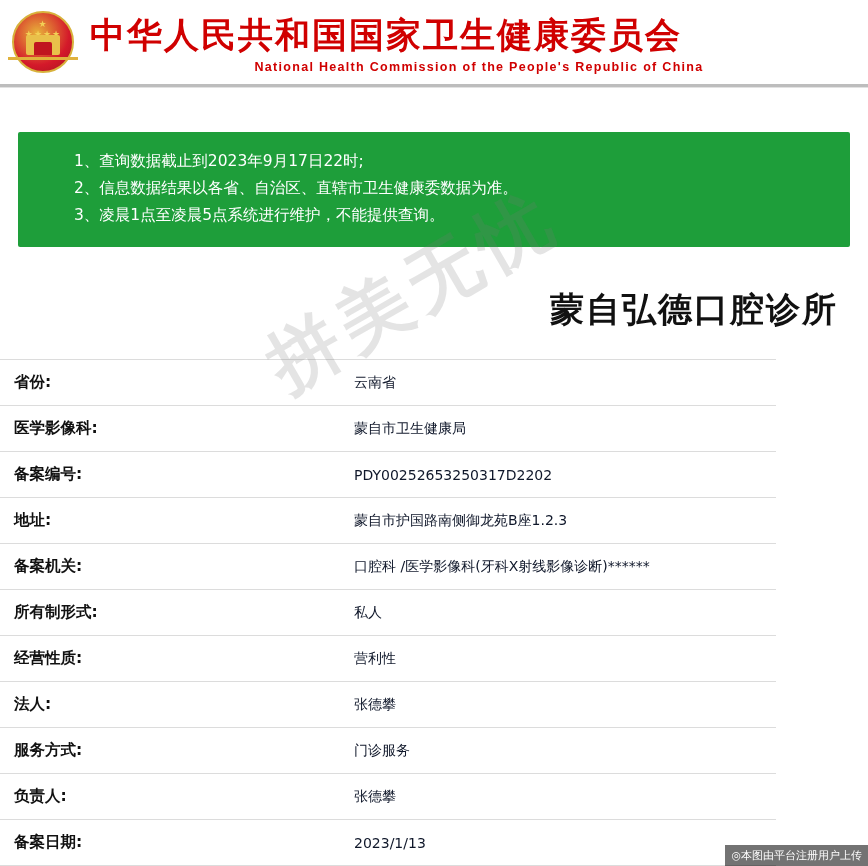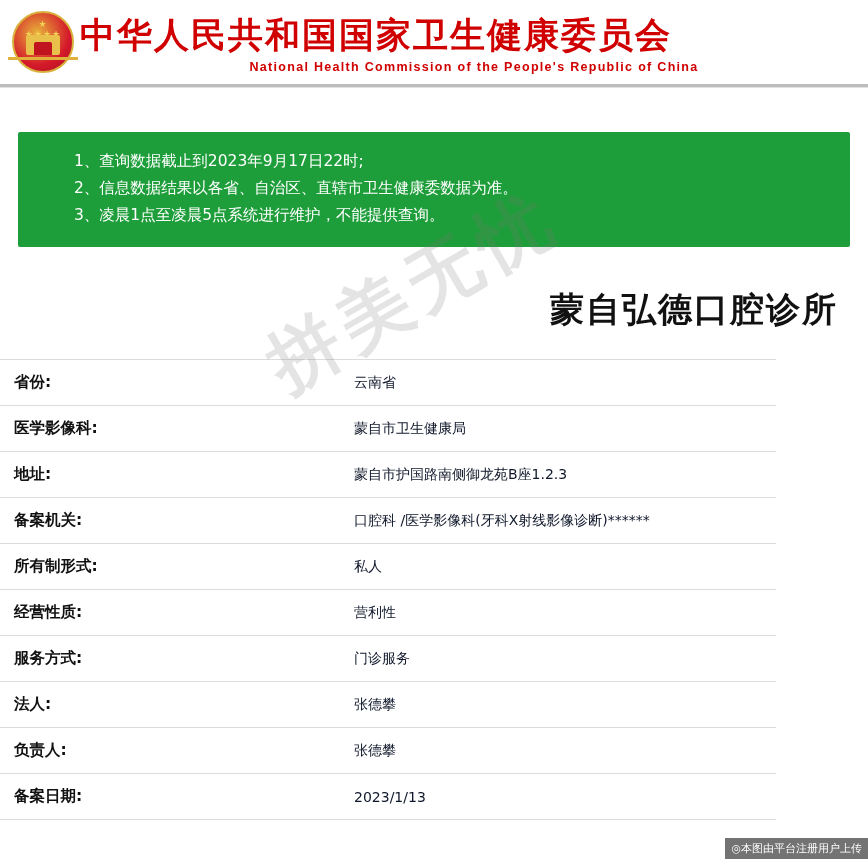--- a/index.html
+++ b/index.html
@@ -68,20 +68,21 @@
     text-align: center;
   }
   .emblem .ears {
     position: absolute;
     left: 2px; top: 50px;
     width: 70px; height: 18px;
     border-top: 3px solid #e0b23d;
     border-radius: 0 0 50% 50%;
   }
   .header-text {
+    margin-left: 10px;
     flex: 1 1 auto;
   }
   .header-cn {
     font-family: "DejaVu Sans", "Liberation Sans", sans-serif;
     font-size: 35px;
     font-weight: bold;
     color: #d00000;
     letter-spacing: 2px;
     line-height: 1.2;
     white-space: nowrap;
@@ -171,21 +172,21 @@
     color: rgba(120, 120, 120, 0.20);
     transform: rotate(-30deg);
     transform-origin: left top;
     letter-spacing: 8px;
     pointer-events: none;
     white-space: nowrap;
   }
   .corner-mark {
     position: absolute;
     right: 0;
-    bottom: 7px;
+    bottom: 0;
     background: rgba(0, 0, 0, 0.55);
     color: #ffffff;
     font-family: "DejaVu Sans", "Liberation Sans", sans-serif;
     font-size: 11px;
     padding: 3px 6px;
     white-space: nowrap;
   }
 </style>
 </head>
 <body>
@@ -216,44 +217,48 @@
   <tbody>
     <tr>
       <td class="label">省份:</td>
       <td class="value">云南省</td>
     </tr>
     <tr>
       <td class="label">医学影像科:</td>
       <td class="value">蒙自市卫生健康局</td>
     </tr>
     <tr>
+      <td class="label">备案编号:</td>
+      <td class="value">PDY00252653250317D2202</td>
+    </tr>
+    <tr>
       <td class="label">地址:</td>
       <td class="value">蒙自市护国路南侧御龙苑B座1.2.3</td>
     </tr>
     <tr>
       <td class="label">备案机关:</td>
       <td class="value">口腔科 /医学影像科(牙科X射线影像诊断)******</td>
     </tr>
     <tr>
       <td class="label">所有制形式:</td>
       <td class="value">私人</td>
     </tr>
     <tr>
       <td class="label">经营性质:</td>
       <td class="value">营利性</td>
     </tr>
     <tr>
+      <td class="label">法人:</td>
+      <td class="value">张德攀</td>
+    </tr>
+    <tr>
       <td class="label">服务方式:</td>
       <td class="value">门诊服务</td>
     </tr>
     <tr>
-      <td class="label">法人:</td>
-      <td class="value">张德攀</td>
-    </tr>
-    <tr>
       <td class="label">负责人:</td>
       <td class="value">张德攀</td>
     </tr>
     <tr>
       <td class="label">备案日期:</td>
       <td class="value">2023/1/13</td>
     </tr>
   </tbody>
 </table>
 

